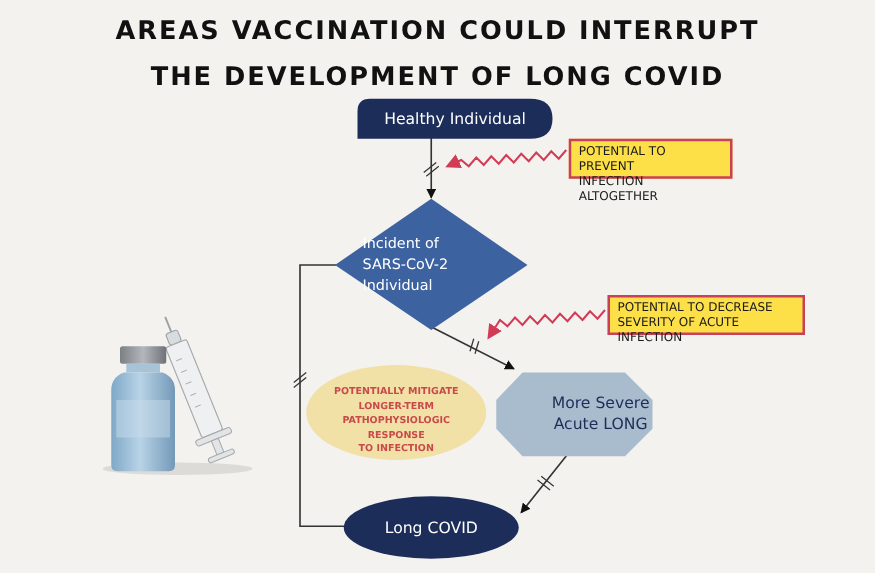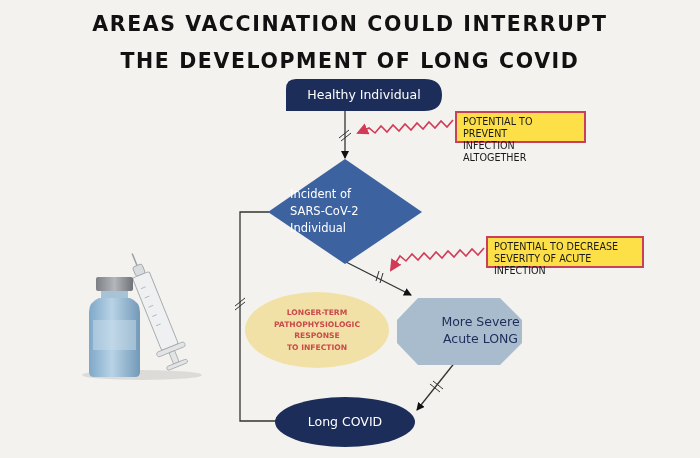--- a/index.html
+++ b/index.html
@@ -119,16 +119,17 @@
   <div>POTENTIAL TO PREVENT</div>
   <div>INFECTION ALTOGETHER</div>
 </div>
 
 <div class="callout" style="left:486px; top:236px; width:158px; height:32px;">
   <div>POTENTIAL TO DECREASE</div>
   <div>SEVERITY OF ACUTE INFECTION</div>
 </div>
 
 <div class="ellipse-txt" style="left:250px; top:307px; width:134px;">
+  <div>POTENTIALLY MITIGATE</div>
   <div>LONGER-TERM</div>
   <div>PATHOPHYSIOLOGIC RESPONSE</div>
   <div>TO INFECTION</div>
 </div>
 
 </body></html>

